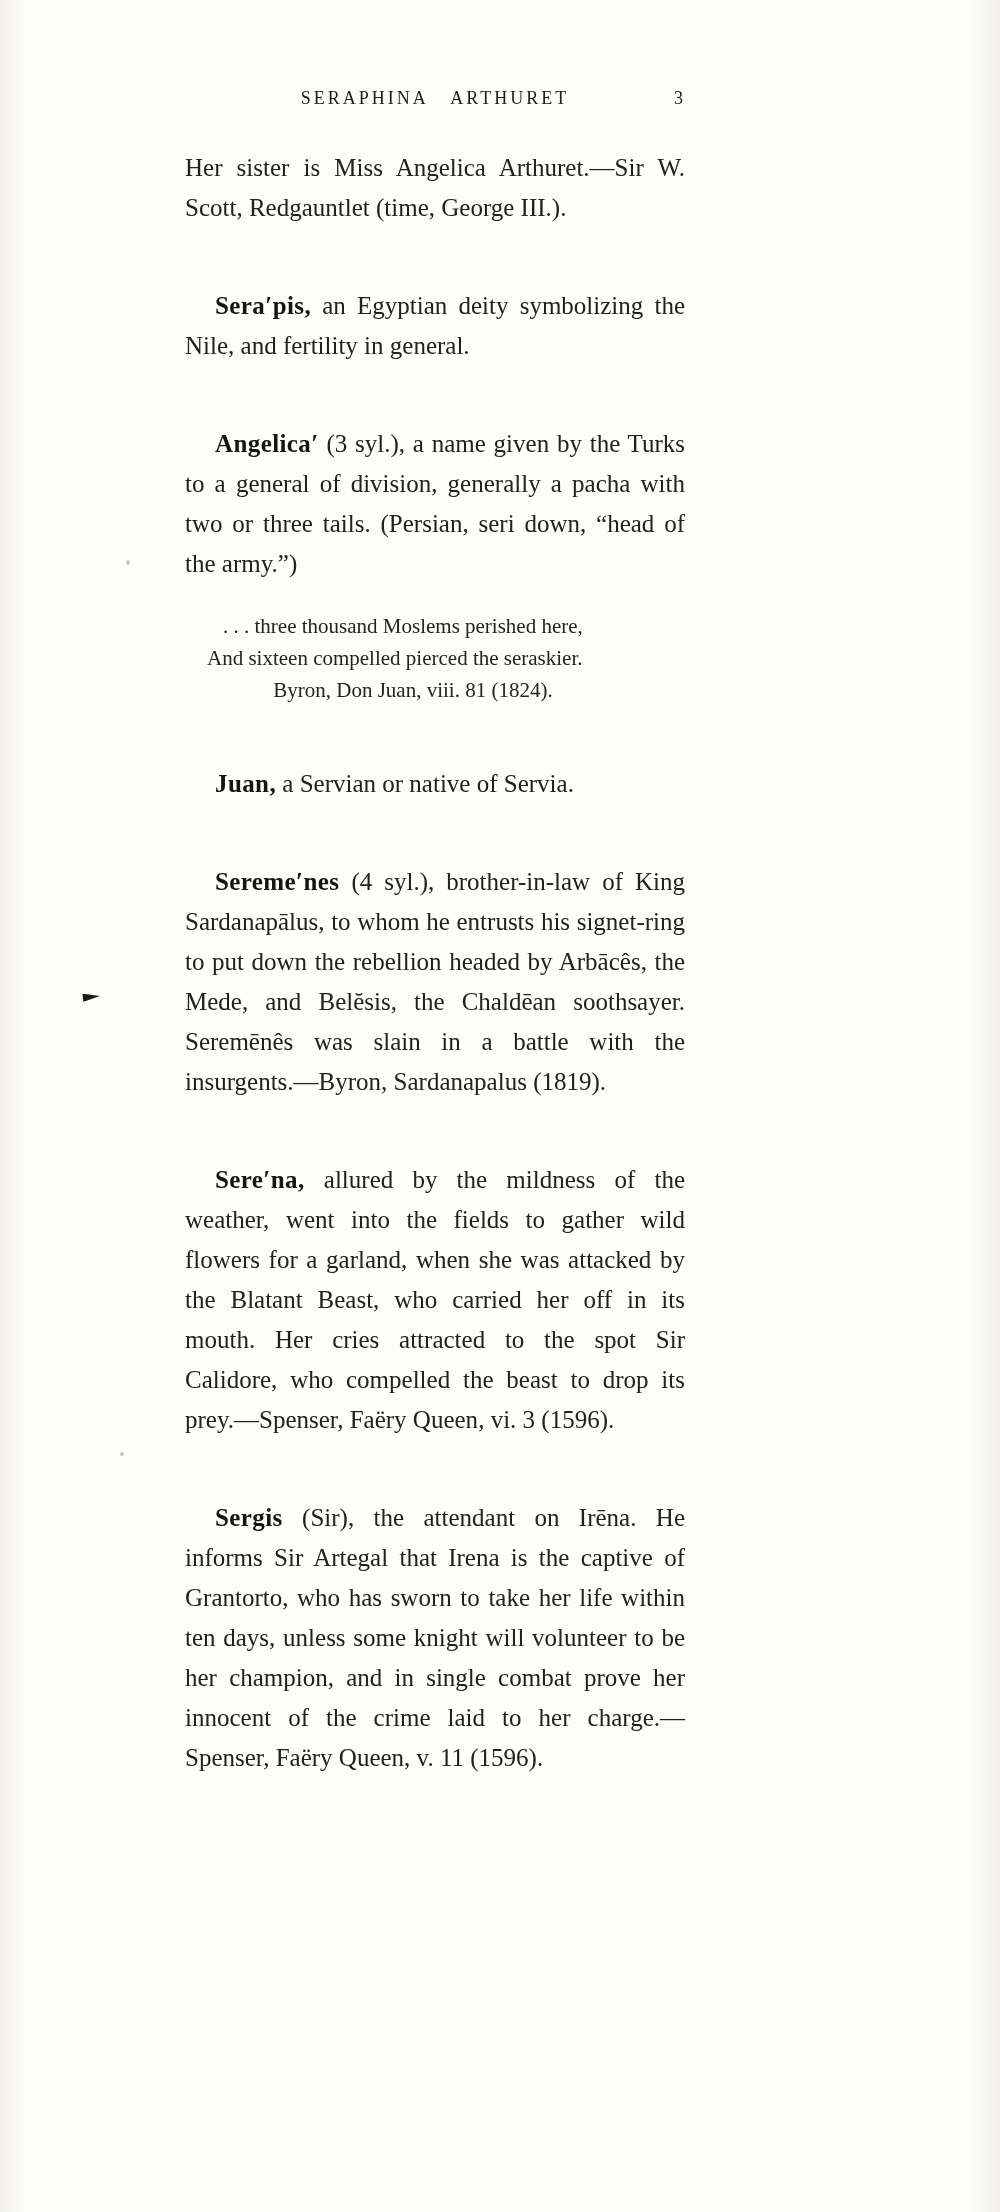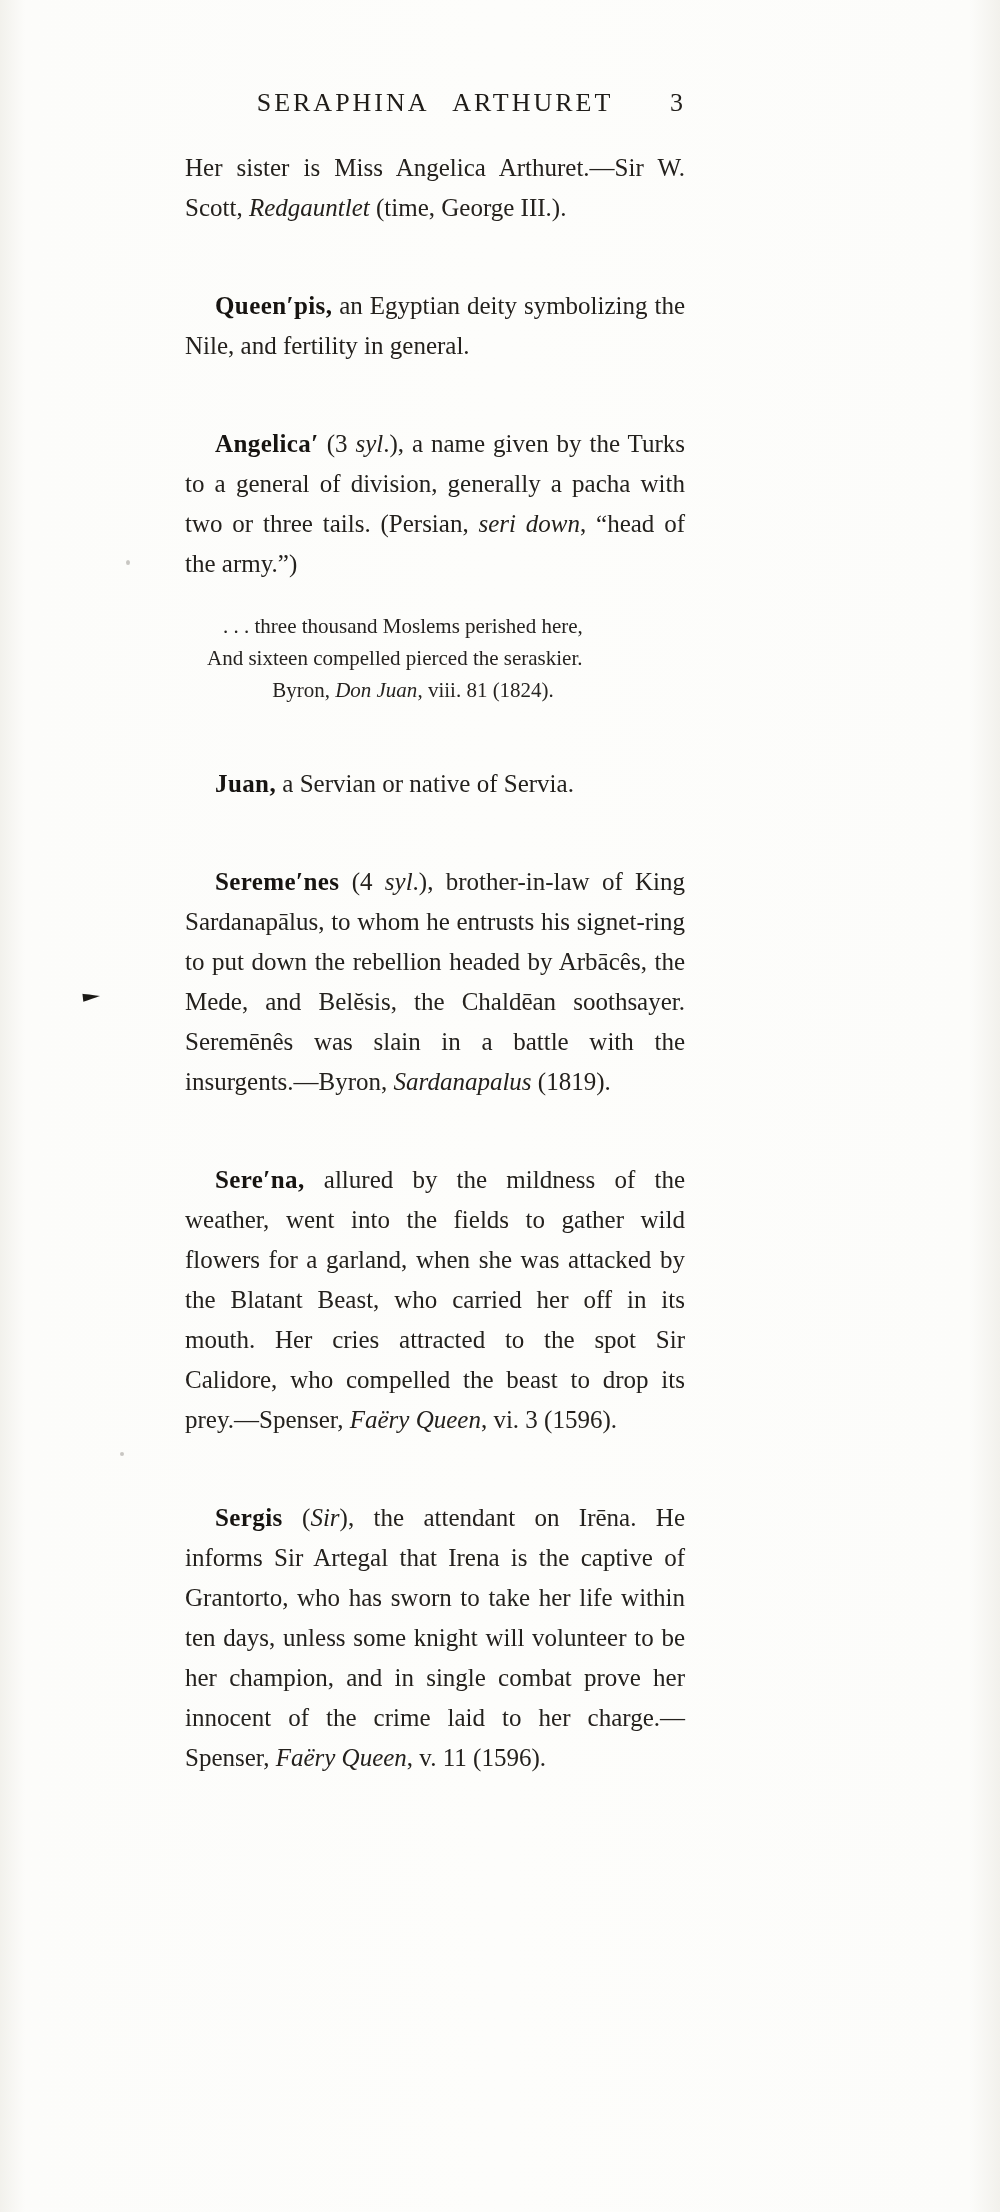--- a/index.html
+++ b/index.html
@@ -3,31 +3,31 @@
 <meta charset="utf-8">
 <style>
   html,body{margin:0;padding:0;background:#e9e8e4;}
   .page{
     width:1000px;height:2212px;position:relative;overflow:hidden;
     background:linear-gradient(90deg,#f2f1ec 0%,#fcfcfa 2.5%,#fdfdfb 50%,#fcfcfa 97%,#f2f1ec 100%);
     font-family:"Liberation Serif","DejaVu Serif",serif;
     color:#24211d;
   }
   .column{position:absolute;left:185px;top:88px;width:500px;}
-  .header{position:relative;height:36px;font-size:26px;}
+  .header{position:relative;height:36px;font-size:18px;}
   .header .title{
     position:absolute;left:0;right:0;text-align:center;
     letter-spacing:3px;word-spacing:16px;color:#1f1c18;
   }
   .header .pagenum{position:absolute;right:2px;top:0;}
   .para{margin:58px 0 0;font-size:25px;line-height:40px;text-align:justify;}
   .para.first{margin-top:24px;}
   .para.indent{text-indent:30px;}
   .b{font-weight:bold;letter-spacing:.4px;color:#171411;}
-  .i{font-style:italic;}
+  .i{}
   .quote{margin:26px 0 16px 22px;font-size:21px;line-height:32px;color:#262320;}
   .ql1{padding-left:16px;}
   .attrib{text-align:center;padding-right:66px;}
   .margin-mark{
     position:absolute;left:84px;top:986px;font-size:19px;color:#1b1916;
     transform:rotate(-6deg) scaleX(1.2) scaleY(.85);
     font-family:"DejaVu Sans",sans-serif;line-height:1;
   }
   .speck{position:absolute;border-radius:50%;background:#8a867e;opacity:.45;}
   .speck.s1{left:126px;top:560px;width:4px;height:5px;}
@@ -41,21 +41,21 @@
   <span class="speck s1"></span>
   <span class="speck s2"></span>
 
   <div class="column">
     <div class="header">
       <span class="title">SERAPHINA ARTHURET</span>
       <span class="pagenum">3</span>
     </div>
     <div id="page-body">
         <p class="para first"><span>Her sister is Miss Angelica Arthuret.—Sir W. Scott, </span><span class="i">Redgauntlet</span><span> (time, George III.).</span></p>
-        <p class="para indent"><span class="b">Queen′pis,</span><span> an Egyptian deity symbolizing the Nile, and fertility in general.</span></p>
+        <p class="para indent"><span class="b">Sera′pis,</span><span> an Egyptian deity symbolizing the Nile, and fertility in general.</span></p>
         <p class="para indent"><span class="b">Angelica′</span><span> (3 </span><span class="i">syl</span><span>.), a name given by the Turks to a general of division, generally a pacha with two or three tails. (Persian, </span><span class="i">seri down</span><span>, “head of the army.”)</span></p>
         <div class="quote">
           <div class="qline ql1"><span>. . . three thousand Moslems perished here,</span></div>
           <div class="qline"><span>And sixteen compelled pierced the seraskier.</span></div>
           <div class="qline attrib"><span>Byron, </span><span class="i">Don Juan</span><span>, viii. 81 (1824).</span></div>
         </div>
         <p class="para indent"><span class="b">Juan,</span><span> a Servian or native of Servia.</span></p>
         <p class="para indent"><span class="b">Sereme′nes</span><span> (4 </span><span class="i">syl</span><span>.), brother-in-law of King Sardanapālus, to whom he entrusts his signet-ring to put down the rebellion headed by Arbācês, the Mede, and Belĕsis, the Chaldēan soothsayer.  Seremēnês was slain in a battle with the insurgents.—Byron, </span><span class="i">Sardanapalus</span><span> (1819).</span></p>
         <p class="para indent"><span class="b">Sere′na,</span><span> allured by the mildness of the weather, went into the fields to gather wild flowers for a garland, when she was attacked by the Blatant Beast, who carried her off in its mouth.  Her cries attracted to the spot Sir Calidore, who compelled the beast to drop its prey.—Spenser, </span><span class="i">Faëry Queen</span><span>, vi. 3 (1596).</span></p>
         <p class="para indent"><span class="b">Sergis</span><span> (</span><span class="i">Sir</span><span>), the attendant on Irēna.  He informs Sir Artegal that Irena is the captive of Grantorto, who has sworn to take her life within ten days, unless some knight will volunteer to be her champion, and in single combat prove her innocent of the crime laid to her charge.—Spenser, </span><span class="i">Faëry Queen</span><span>, v. 11 (1596).</span></p>

